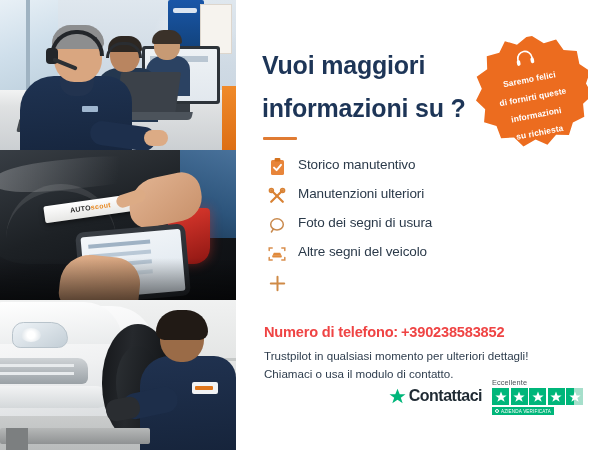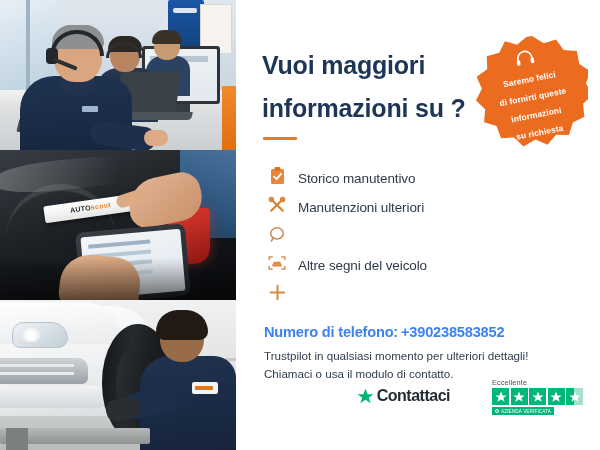--- a/index.html
+++ b/index.html
@@ -447,21 +447,21 @@
     white-space: nowrap;
   }
 
   
   .features {
     margin: 17px 0 0 4px;
     list-style: none;
   }
   .feature {
     display: flex;
-    align-items: flex-end;
+    align-items: flex-start;
     height: 29px;
   }
   .feature-icon {
     width: 22px;
     height: 20px;
     flex: 0 0 22px;
     display: flex;
     align-items: center;
     justify-content: center;
     margin-right: 10px;
@@ -470,21 +470,21 @@
     font-size: 13.5px;
     color: #2b3a4a;
     letter-spacing: -0.1px;
   }
 
   
   .phone-block { margin: 22px 0 0 2px; }
   .phone-line {
     font-size: 14.6px;
     font-weight: bold;
-    color: #3b82f6;
+    color: #ef4444;
     letter-spacing: -0.2px;
   }
   .phone-label { margin-right: 3px; }
   .contact-text {
     margin-top: 7px;
     font-size: 11.6px;
     line-height: 1.52;
     color: #2f3e4e;
   }
 
@@ -502,21 +502,21 @@
     align-items: center;
     gap: 3px;
   }
   .tp-logo-star { width: 17px; height: 17px; }
   .tp-wordmark {
     font-size: 16px;
     font-weight: bold;
     color: #1f2a33;
     letter-spacing: -0.5px;
   }
-  .tp-rating { display: block; margin-left: 32px; }
+  .tp-rating { display: block; }
   .tp-excellent {
     font-size: 7.4px;
     color: #4a5056;
     letter-spacing: .1px;
     margin-bottom: 1.5px;
   }
   .tp-stars { display: flex; gap: 1.5px; }
   .tp-star-box {
     width: 17px; height: 17px;
     background: #00b67a;
@@ -681,20 +681,21 @@
         <span class="feature-label">Manutenzioni ulteriori</span>
       </li>
 
       <li class="feature">
         <span class="feature-icon">
           <svg width="17" height="17" viewBox="0 0 17 17">
             <ellipse cx="8" cy="7.4" rx="6.3" ry="5.6" fill="none" stroke="#c98a4e" stroke-width="1.5"></ellipse>
             <path d="M4.4 12 L2.4 15" fill="none" stroke="#c98a4e" stroke-width="1.5" stroke-linecap="round"></path>
           </svg>
         </span>
+        <span class="feature-label">Foto dei segni di usura</span>
       </li>
 
       <li class="feature">
         <span class="feature-icon">
           <svg width="18" height="16" viewBox="0 0 18 16">
             <g fill="none" stroke="#d98f4d" stroke-width="1.5" stroke-linecap="round">
               <path d="M1.2 4.6 V1.9 H4.2"></path>
               <path d="M13.8 1.9 H16.8 V4.6"></path>
               <path d="M16.8 11.4 V14.1 H13.8"></path>
               <path d="M4.2 14.1 H1.2 V11.4"></path>

